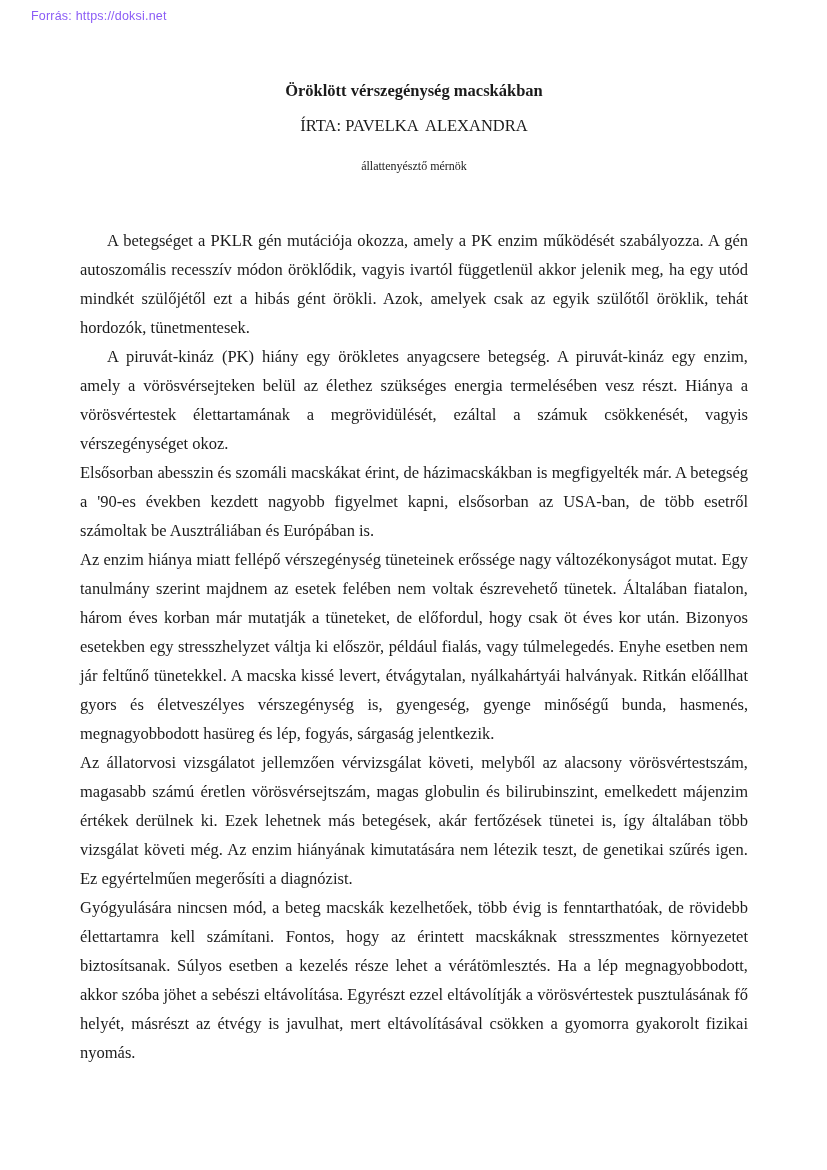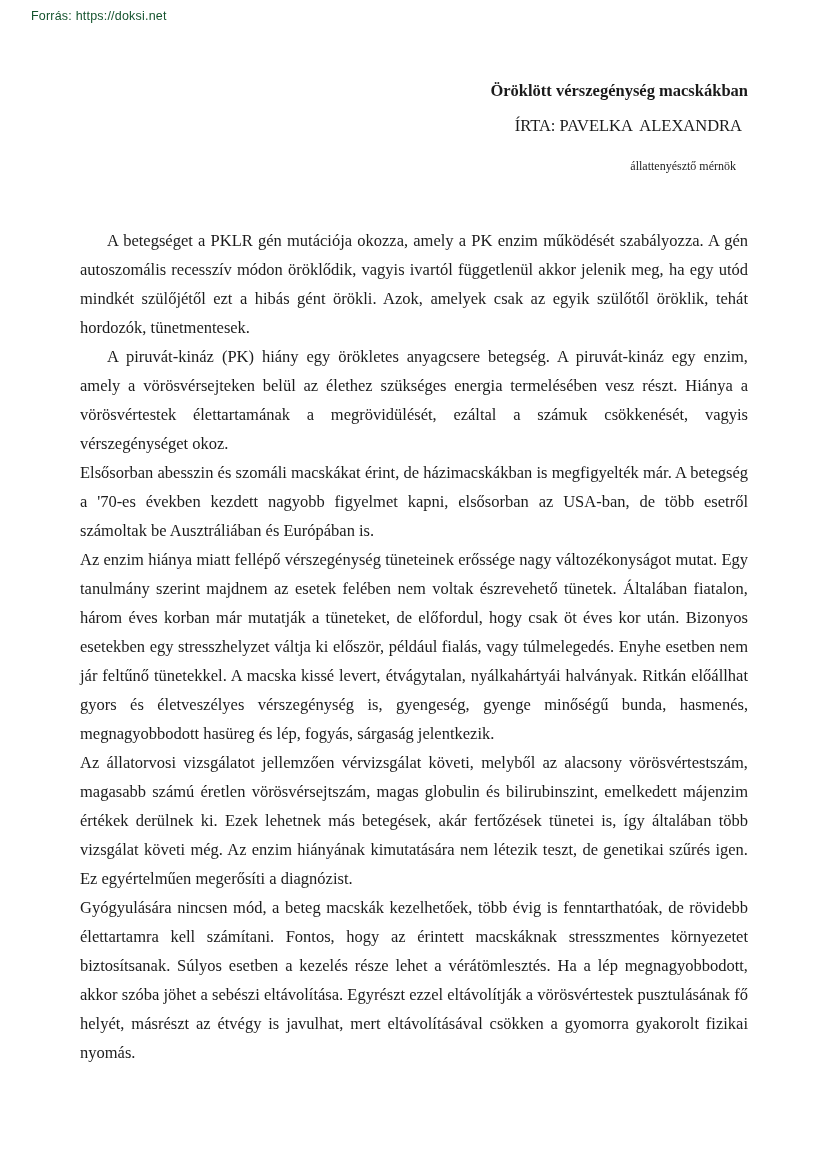--- a/index.html
+++ b/index.html
@@ -15,31 +15,31 @@
     overflow: hidden;
     font-family: "Liberation Serif", "DejaVu Serif", serif;
     color: #1b1b1b;
   }
   .source-header {
     position: absolute;
     top: 9px;
     left: 31px;
     font-family: "Liberation Sans", "DejaVu Sans", sans-serif;
     font-size: 12.5px;
-    color: #14532d;
+    color: #8b5cf6;
     letter-spacing: 0.2px;
   }
   .doc {
     position: absolute;
     top: 76px;
     left: 80px;
     width: 668px;
   }
   .title-block {
-    text-align: right;
+    text-align: center;
     line-height: 29px;
   }
   .doc-title {
     font-size: 16.5px;
     font-weight: bold;
     margin: 0;
   }
   .doc-byline {
     font-size: 16.5px;
     margin: 6px;
@@ -74,21 +74,21 @@
 
     <div class="title-block">
       <p class="doc-title">Öröklött vérszegénység macskákban</p>
       <p class="doc-byline">ÍRTA: PAVELKA  ALEXANDRA</p>
       <p class="doc-author-title">állattenyésztő mérnök</p>
     </div>
 
     <div class="body-text">
       <p class="indented">A betegséget a PKLR gén mutációja okozza, amely a PK enzim működését szabályozza. A gén autoszomális recesszív módon öröklődik, vagyis ivartól függetlenül akkor jelenik meg, ha egy utód mindkét szülőjétől ezt a hibás gént örökli. Azok, amelyek csak az egyik szülőtől öröklik, tehát hordozók, tünetmentesek.</p>
       <p class="indented">A piruvát-kináz (PK)  hiány egy örökletes anyagcsere betegség. A piruvát-kináz egy enzim, amely a vörösvérsejteken belül az élethez szükséges energia termelésében vesz részt. Hiánya a vörösvértestek élettartamának a megrövidülését, ezáltal a számuk csökkenését, vagyis vérszegénységet okoz.</p>
-      <p>Elsősorban abesszin és szomáli macskákat érint, de házimacskákban is megfigyelték már. A betegség a '70-es években kezdett nagyobb figyelmet kapni, elsősorban az USA-ban, de több esetről számoltak be Ausztráliában és Európában is.</p>
+      <p>Elsősorban abesszin és szomáli macskákat érint, de házimacskákban is megfigyelték már. A betegség a '90-es években kezdett nagyobb figyelmet kapni, elsősorban az USA-ban, de több esetről számoltak be Ausztráliában és Európában is.</p>
       <p>Az enzim hiánya miatt fellépő vérszegénység tüneteinek erőssége nagy változékonyságot mutat. Egy tanulmány szerint majdnem az esetek felében nem voltak észrevehető tünetek. Általában fiatalon, három éves korban már mutatják a tüneteket, de előfordul, hogy csak öt éves kor után. Bizonyos esetekben egy stresszhelyzet váltja ki először, például fialás, vagy túlmelegedés. Enyhe esetben nem jár feltűnő tünetekkel. A macska kissé levert, étvágytalan, nyálkahártyái halványak. Ritkán előállhat gyors és életveszélyes vérszegénység is, gyengeség, gyenge minőségű bunda, hasmenés, megnagyobbodott hasüreg és lép, fogyás, sárgaság jelentkezik.</p>
       <p>Az állatorvosi vizsgálatot jellemzően vérvizsgálat követi, melyből az alacsony vörösvértestszám, magasabb számú éretlen vörösvérsejtszám, magas globulin és bilirubinszint, emelkedett májenzim értékek derülnek ki. Ezek lehetnek más betegések, akár fertőzések tünetei is, így általában több vizsgálat követi még.  Az enzim hiányának kimutatására nem létezik teszt, de genetikai szűrés igen. Ez egyértelműen megerősíti a diagnózist.</p>
       <p>Gyógyulására nincsen mód, a beteg macskák kezelhetőek, több évig is fenntarthatóak, de rövidebb élettartamra kell számítani. Fontos, hogy az érintett macskáknak stresszmentes környezetet biztosítsanak. Súlyos esetben a kezelés része lehet a vérátömlesztés. Ha a lép megnagyobbodott, akkor szóba jöhet a sebészi eltávolítása. Egyrészt ezzel eltávolítják a vörösvértestek pusztulásának fő helyét, másrészt az étvégy is javulhat, mert eltávolításával csökken a gyomorra gyakorolt fizikai nyomás.</p>
     </div>
 
   </div>
 
 </div>
 
 </body></html>

